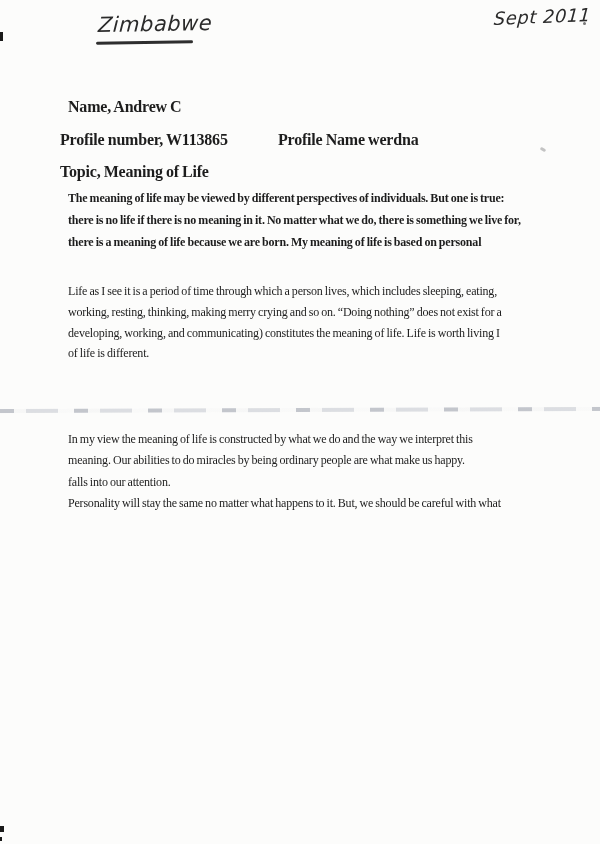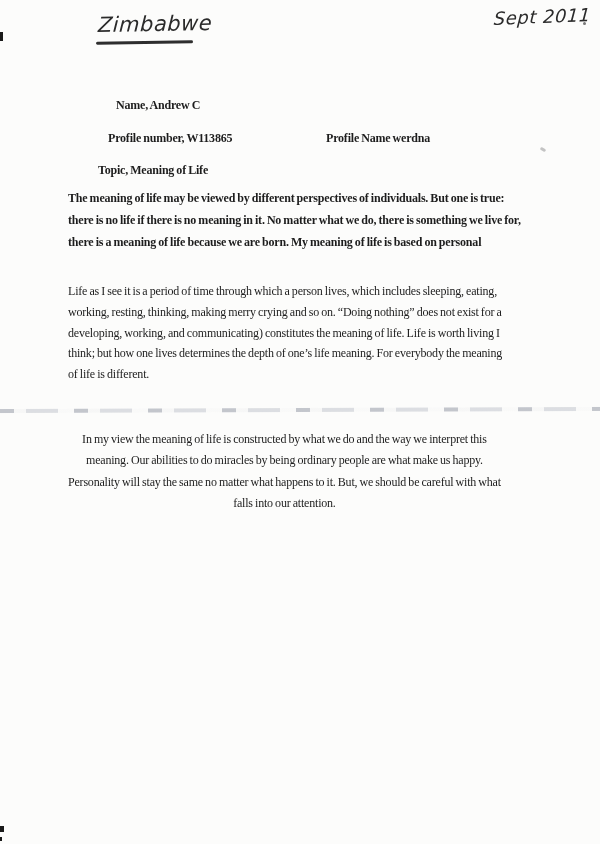--- a/index.html
+++ b/index.html
@@ -7,26 +7,25 @@
     position:relative;
     width:600px;height:844px;
     margin:0 auto;
     background:#fcfcfb;
     overflow:hidden;
     font-family:"Liberation Serif", serif;
     color:#1d1d1d;
   }
   
   .typed{
-    font-size:12px;
+    font-size:16px;
     letter-spacing:-0.2px;
     word-spacing:-0.6px;
     white-space:nowrap;
     position:absolute;
-    margin-left:48px;
   }
   .bold{font-weight:bold;}
   .para{position:absolute;left:68px;}
   .para .tline{white-space:nowrap;font-size:12px;letter-spacing:-0.2px;word-spacing:-0.6px;}
   .lh-p1 .tline{height:22.2px;line-height:22.2px;}
   .lh-p2 .tline{height:20.8px;line-height:20.8px;}
   .lh-p3 .tline{height:21.3px;line-height:21.3px;}
   
   .hand{
     position:absolute;
@@ -89,43 +88,42 @@
 <div class="page">
 
   <div class="hand hand-country">Zimbabwe</div>
   <div class="hand-underline"></div>
   <div class="hand hand-date">Sept 2011</div>
   <div class="ink-dot"></div>
 
   <div class="typed bold" style="left:68px;top:98px;">Name, Andrew C</div>
   <div class="typed bold" style="left:60px;top:131px;">Profile number, W113865</div>
   <div class="typed bold" style="left:278px;top:131px;">Profile Name werdna</div>
-  <div class="typed bold" style="left:50px;top:163px;">Topic, Meaning of Life</div>
+  <div class="typed bold" style="left:60px;top:163px;">Topic, Meaning of Life</div>
 
   <div class="para lh-p1" style="top:187px;font-weight:bold;">
     <div class="tline">The meaning of life may be viewed by different perspectives of individuals. But one is true:</div>
     <div class="tline">there is no life if there is no meaning in it. No matter what we do, there is something we live for,</div>
     <div class="tline">there is a meaning of life because we are born. My meaning of life is based on personal</div>
   </div>
 
   <div class="para lh-p2" style="top:281px;">
     <div class="tline">Life as I see it is a period of time through which a person lives, which includes sleeping, eating,</div>
     <div class="tline">working, resting, thinking, making merry crying and so on. “Doing nothing” does not exist for a</div>
     <div class="tline">developing, working, and communicating) constitutes the meaning of life. Life is worth living I</div>
-    <div class="tline">think; but how one lives determines the depth of one’s life meaning. For everybody the meaning</div>
     <div class="tline">of life is different.</div>
   </div>
 
   <div class="crease"></div>
 
-  <div class="para lh-p3" style="top:429px;text-align:center;">
+  <div class="para lh-p3" style="top:429px;">
     <div class="tline">In my view the meaning of life is constructed by what we do and the way we interpret this</div>
     <div class="tline">meaning. Our abilities to do miracles by being ordinary people are what make us happy.</div>
+    <div class="tline">falls into our attention.</div>
     <div class="tline">Personality will stay the same no matter what happens to it. But, we should be careful with what</div>
-    <div class="tline">falls into our attention.</div>
   </div>
 
   <div class="speck speck-edge-top"></div>
   <div class="speck speck-edge-bottom"></div>
   <div class="speck speck-edge-bottom2"></div>
   <div class="smudge"></div>
 
 </div>
 
 </body></html>

